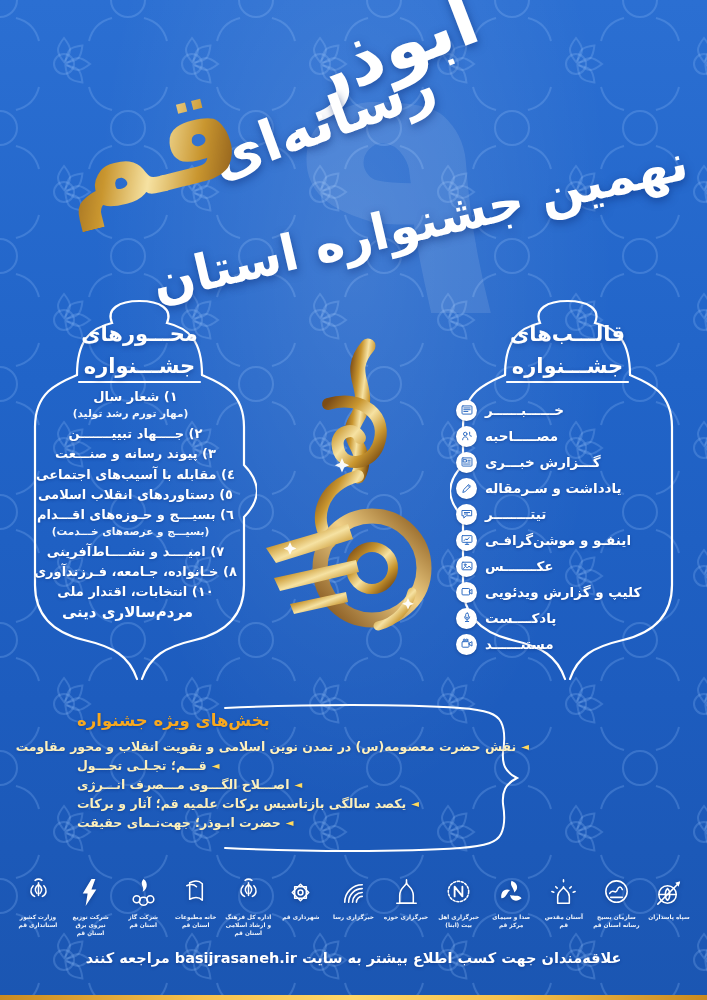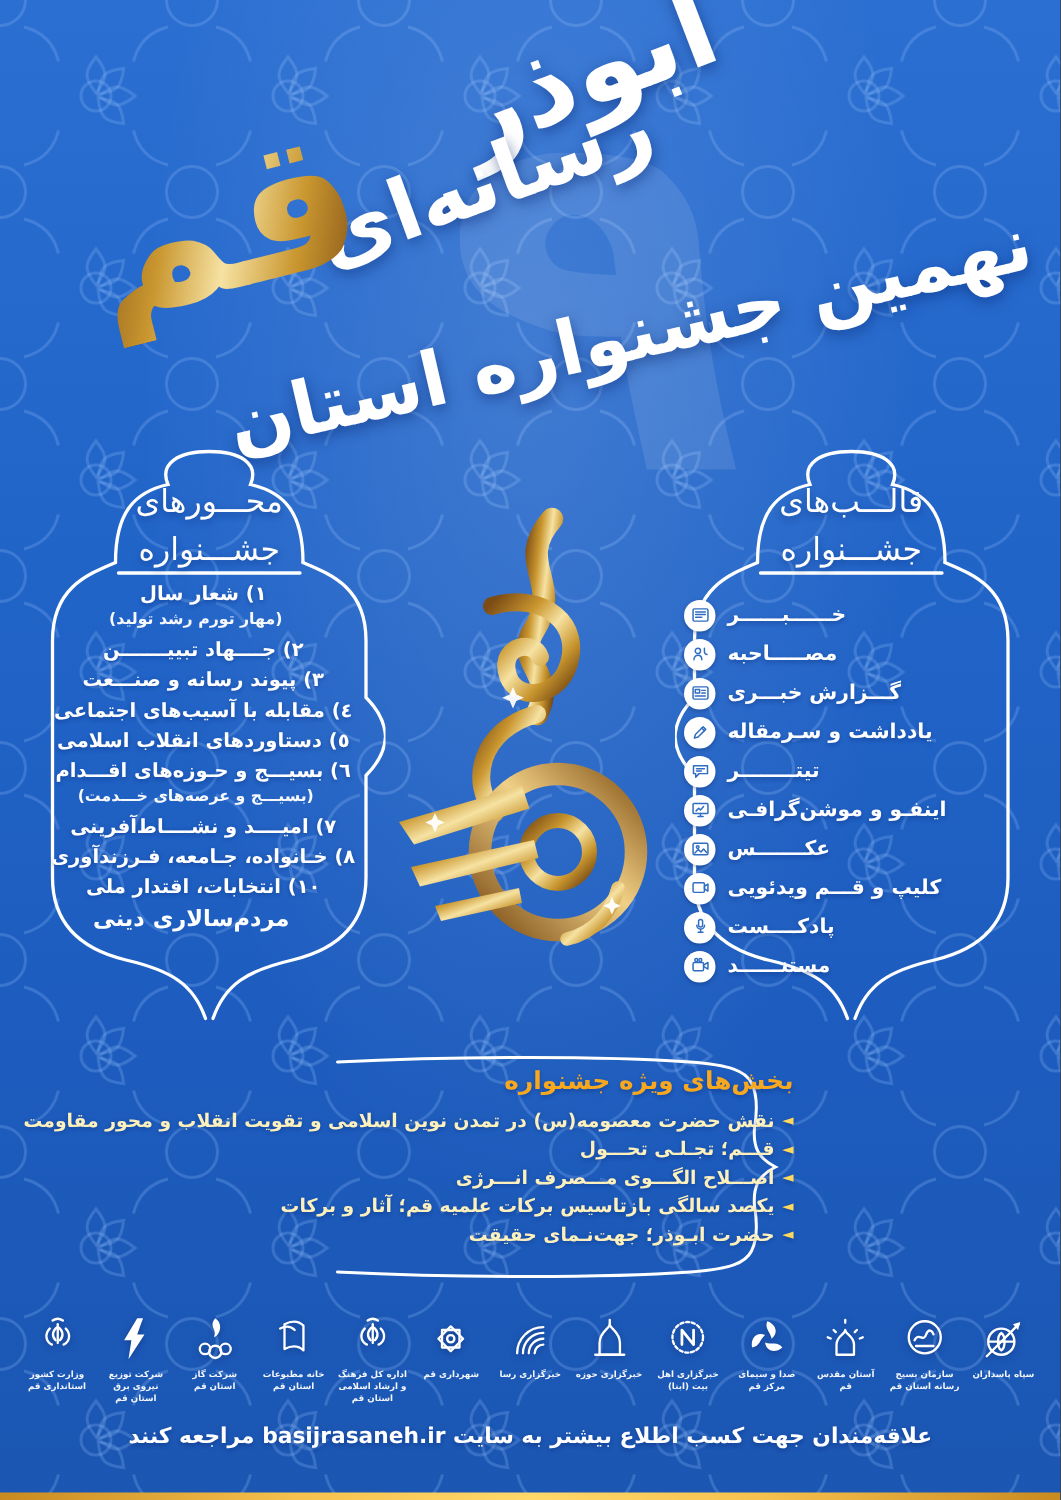--- a/index.html
+++ b/index.html
@@ -23,39 +23,39 @@
   .t-qom{left:56px;top:86px;font-size:128px;transform:rotate(-14deg);
     background:linear-gradient(112deg,#7c4c15 4%,#c9962f 32%,#f6e2a2 52%,#c9962f 74%,#7c4c15 98%);
     -webkit-background-clip:text;background-clip:text;color:transparent;text-shadow:none;}
   
   .panel{position:absolute;top:295px;width:235px;height:402px;}
   .panel-themes{left:22px;}
   .panel-formats{left:450px;}
   .frame{position:absolute;inset:0;width:235px;height:402px;}
   .panel-formats .frame{transform:scaleX(-1);}
   .panel-header{position:absolute;top:24px;left:0;right:0;text-align:center;color:#fff;
-    font-weight:normal;font-size:21px;line-height:1.5;text-shadow:0 2px 5px rgba(8,38,110,.4);}
+    font-weight:bold;font-size:21px;line-height:1.5;text-shadow:0 2px 5px rgba(8,38,110,.4);}
   .thm-list{position:absolute;top:92px;right:16px;left:8px;color:#fff;text-align:center;
     list-style:none;margin:0;padding:0;}
   .thm-main{font-size:13px;font-weight:bold;line-height:1.55;text-shadow:0 1px 3px rgba(8,38,110,.4);}
   .thm-note{font-size:10.5px;font-weight:bold;line-height:1.25;margin:0 10px 4px 0;opacity:.96;}
   .thm-l2{font-size:15px;font-weight:bold;line-height:1.3;margin:0 16px 4px 0;}
   .fmt-list{position:absolute;top:102px;right:30px;left:6px;list-style:none;margin:0;padding:0;}
   .fmt-row{display:flex;align-items:center;gap:8px;height:26px;justify-content:flex-end;}
   .fmt-label{color:#fff;font-weight:bold;font-size:13.5px;text-shadow:0 1px 3px rgba(8,38,110,.4);}
   .fmt-icon{flex:0 0 auto;width:21px;height:21px;border-radius:50%;background:#fff;
     display:flex;align-items:center;justify-content:center;box-shadow:0 1px 3px rgba(4,25,80,.35);}
   .fmt-icon svg{width:14px;height:14px;stroke:#2f6cc2;fill:none;stroke-width:1.7;
     stroke-linecap:round;stroke-linejoin:round;}
   
   .emblem{position:absolute;left:250px;top:336px;width:208px;height:328px;}
   
   .special{position:absolute;left:55px;top:698px;width:570px;height:166px;}
   .sp-frame{position:absolute;inset:0;}
-  .sp-content{position:absolute;top:13px;left:22px;width:452px;text-align:right;}
+  .sp-content{position:absolute;top:13px;left:22px;width:452px;text-align:left;}
   .sp-heading{color:#f7a81f;font-size:16.5px;font-weight:bold;margin:0 0 7px 0;
     text-shadow:0 1px 3px rgba(8,38,110,.4);}
   .sp-row{font-size:12.5px;font-weight:bold;line-height:1.52;white-space:nowrap;
     color:#fcf0bd;text-shadow:0 1px 3px rgba(8,38,110,.4);}
   .sp-arrow{color:#ffd95e;font-size:10px;margin-left:5px;vertical-align:1px;}
   
   .logos{position:absolute;left:14px;right:14px;top:876px;display:flex;direction:ltr;
     justify-content:space-between;align-items:flex-start;}
   .logo{width:48px;display:flex;flex-direction:column;align-items:center;color:#fff;}
   .logo svg{width:33px;height:33px;stroke:#fff;fill:none;stroke-width:1.6;
@@ -224,21 +224,21 @@
           <span class="fmt-label">عکـــــــس</span>
           <span class="fmt-icon">
             <svg viewBox="0 0 24 24" aria-hidden="true">
               <rect x="3.5" y="5.5" width="17" height="13" rx="1.5"></rect>
               <circle cx="8.8" cy="9.8" r="1.5"></circle>
               <path d="M5.5 16.5l4-4 3 3 3-3.5 3.5 4"></path>
             </svg>
           </span>
         </li>
         <li class="fmt-row">
-          <span class="fmt-label">کلیپ و قـــم ویدئویی</span>
+          <span class="fmt-label">کلیپ و گزارش ویدئویی</span>
           <span class="fmt-icon">
             <svg viewBox="0 0 24 24" aria-hidden="true">
               <rect x="3.5" y="6" width="13" height="11" rx="1.5"></rect>
               <path d="M16.5 10l4-2.5v8l-4-2.5z"></path>
             </svg>
           </span>
         </li>
         <li class="fmt-row">
           <span class="fmt-label">پادکــــست</span>
           <span class="fmt-icon">

